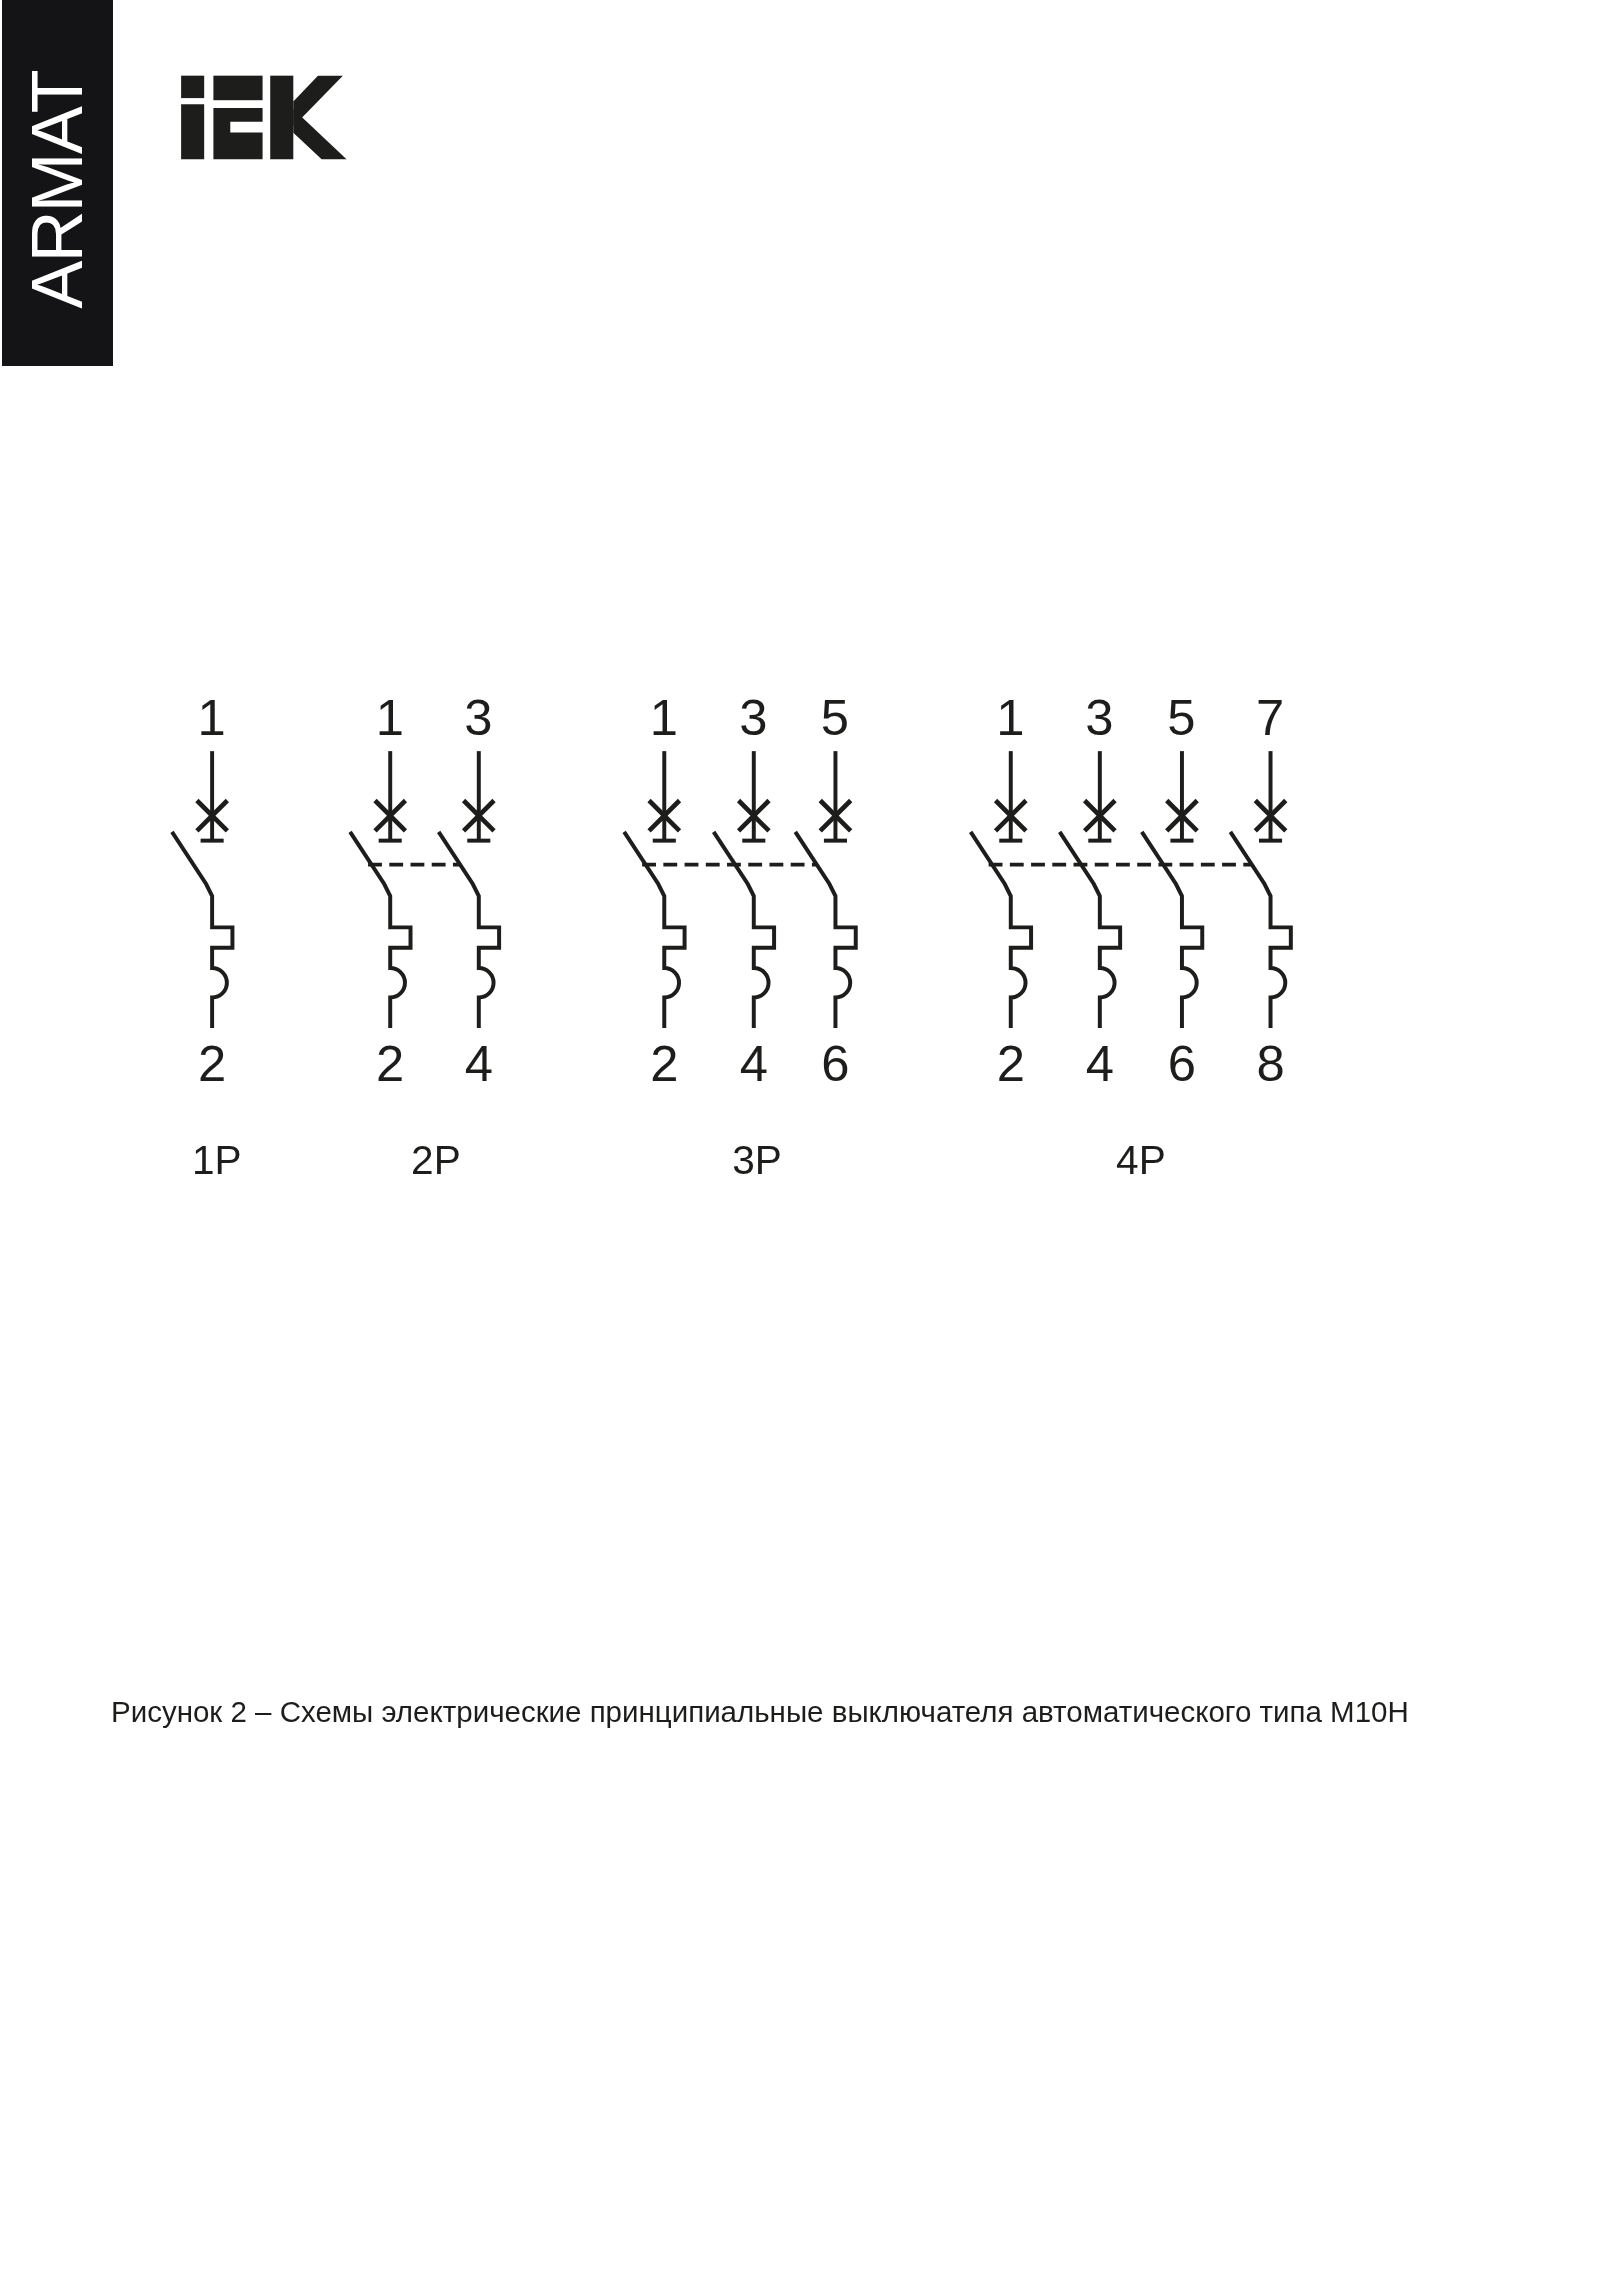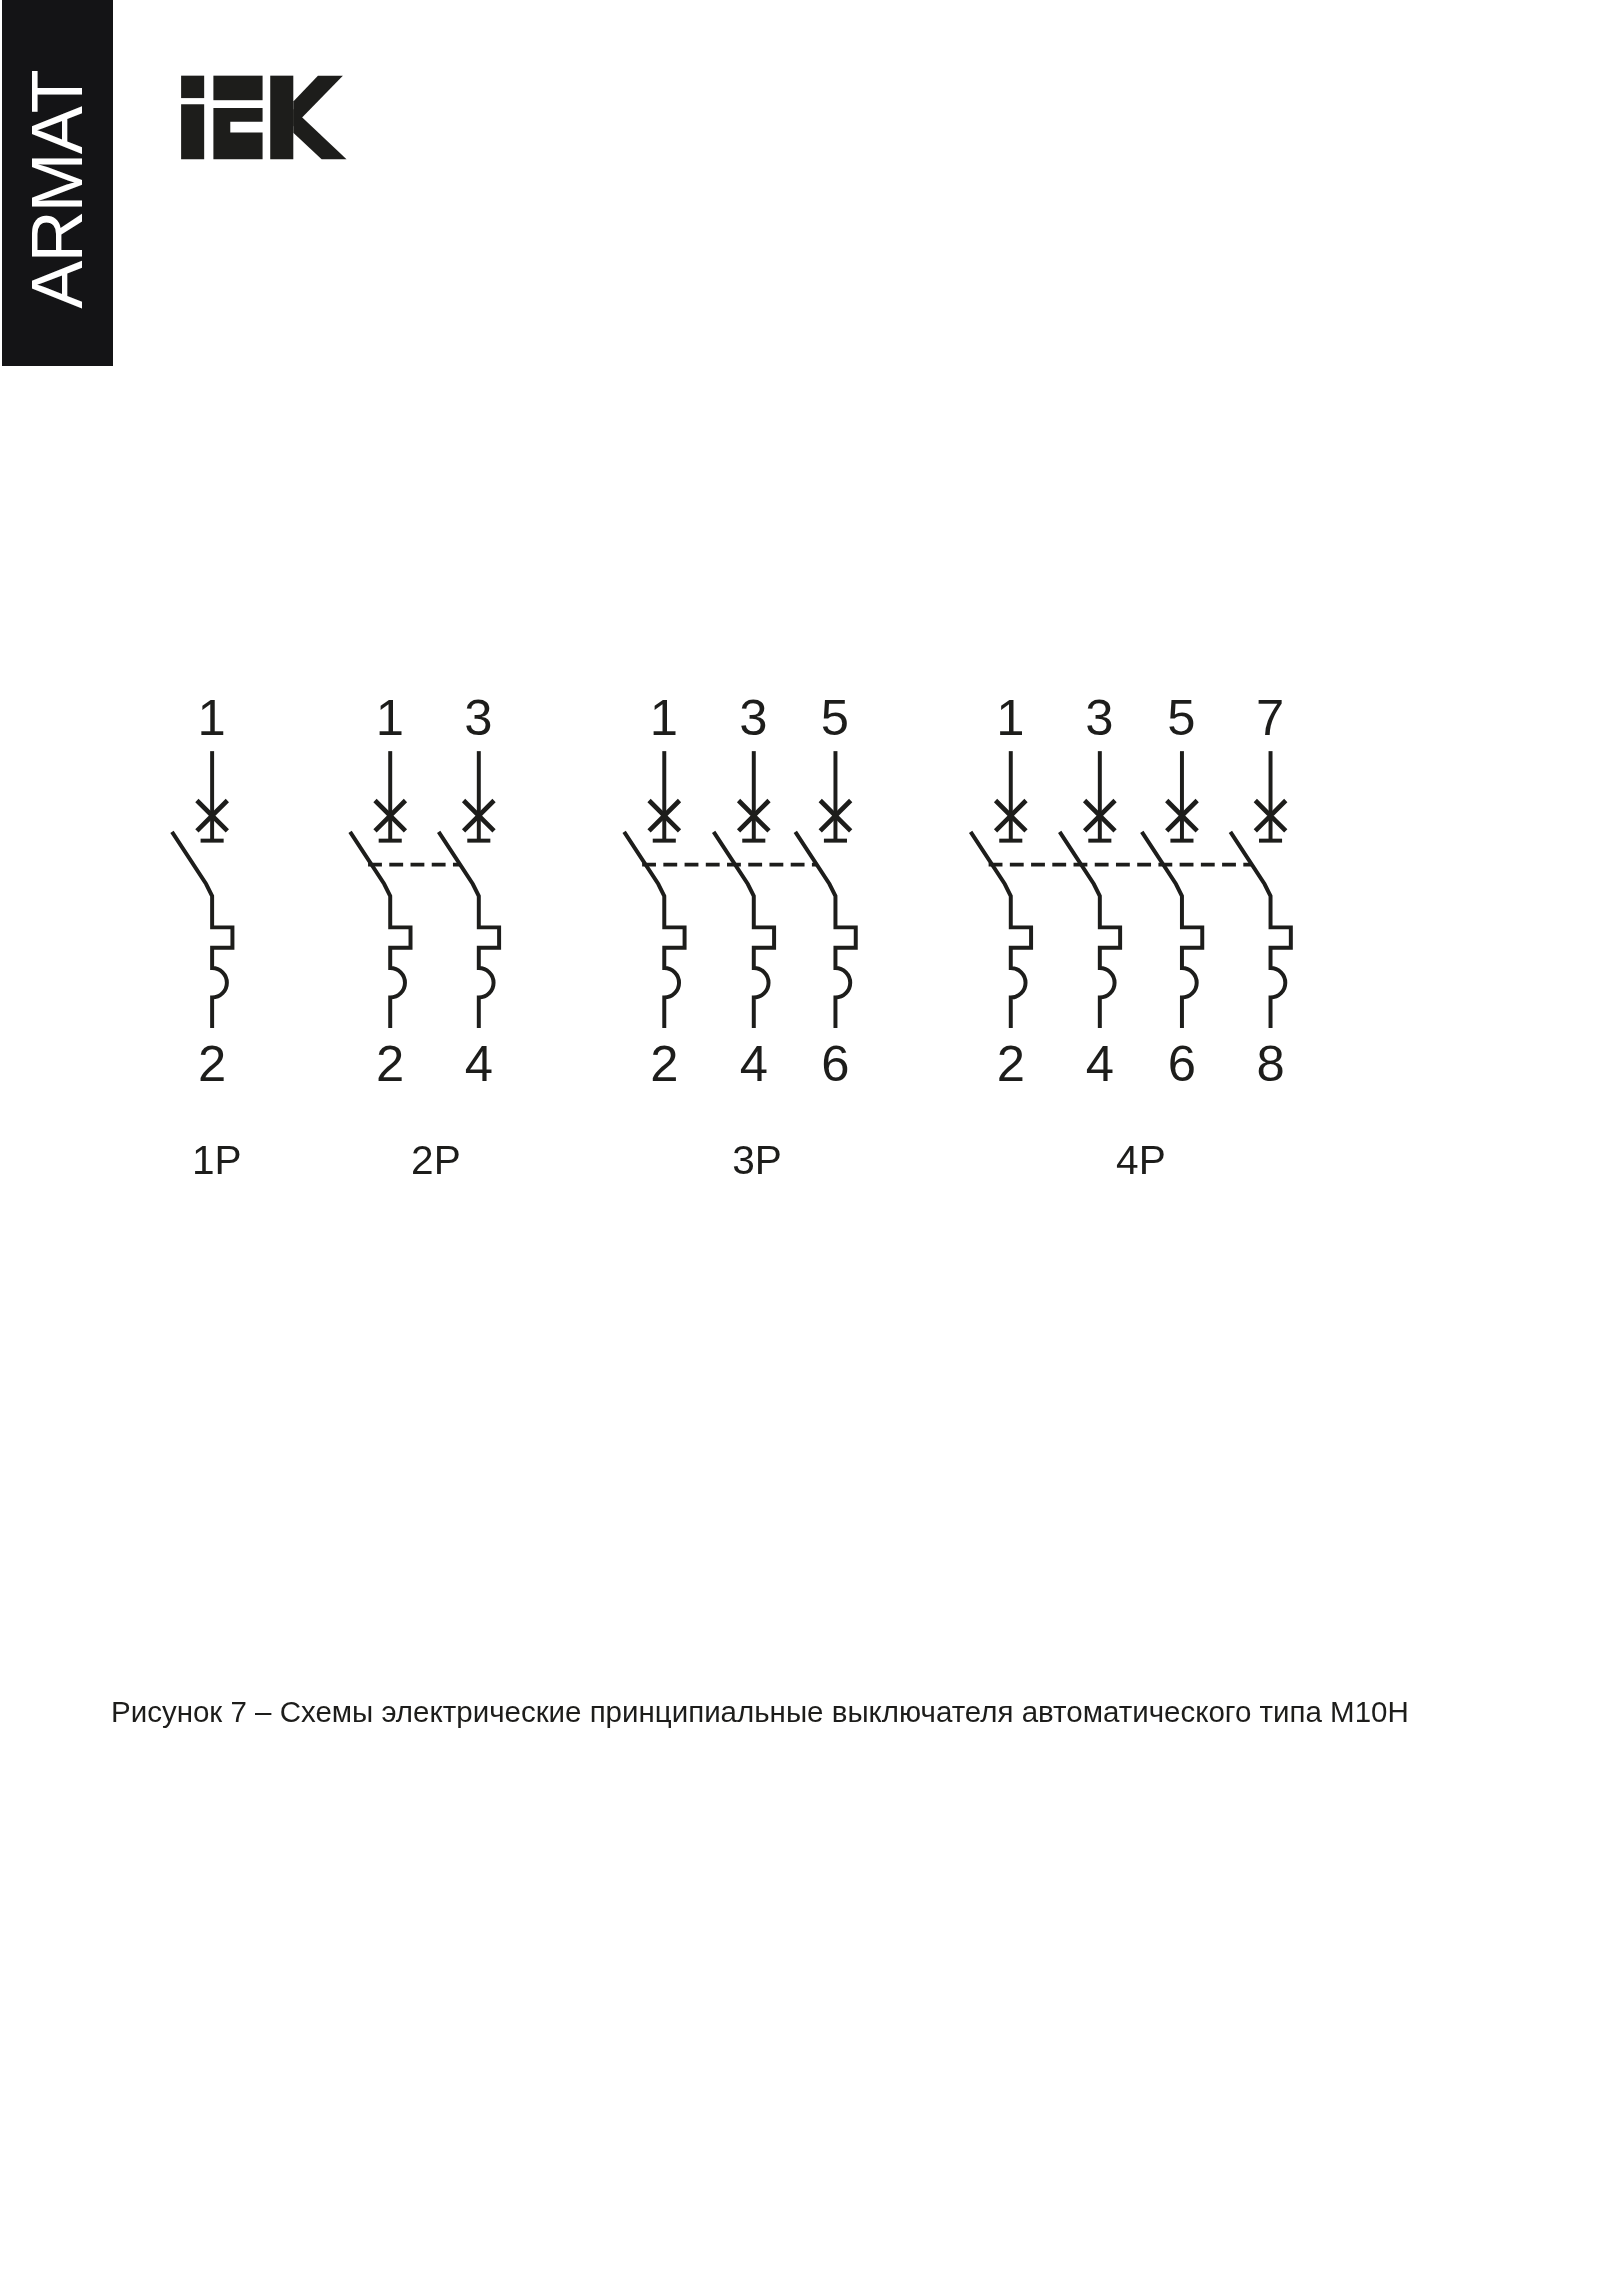--- a/index.html
+++ b/index.html
@@ -147,16 +147,16 @@
       <path d="M1360,867.5 L1393,900.5
                      M1393,867.5 L1360,900.5" stroke-width="5"></path>
       <path d="M1364,911 H1389" stroke-width="4.3"></path>
       <path d="M1333,901.5 L1370,958 L1376.5,971 V1005 H1398.5 V1027 H1376.5 V1049
                      A16,16 0 0 1 1376.5,1081 V1114" stroke-width="4.3"></path>
       <text x="1376" y="796" font-size="55">7</text>
       <text x="1376.5" y="1172" font-size="55">8</text>
       <text x="1236" y="1272" font-size="44">4P</text>
     </svg>
 
-  <div class="figure-caption">Рисунок 7 – Схемы электрические принципиальные выключателя автоматического типа М10Н</div>
+  <div class="figure-caption">Рисунок 2 – Схемы электрические принципиальные выключателя автоматического типа М10Н</div>
 
 </div>
 
 
 </body></html>

